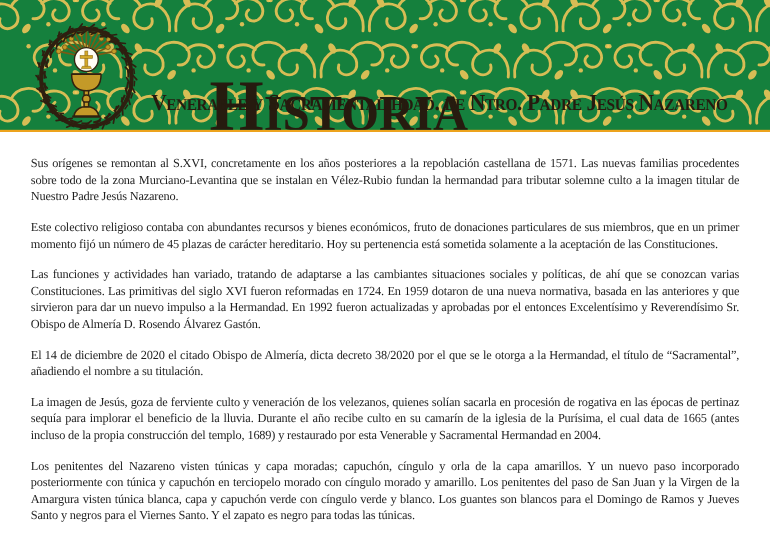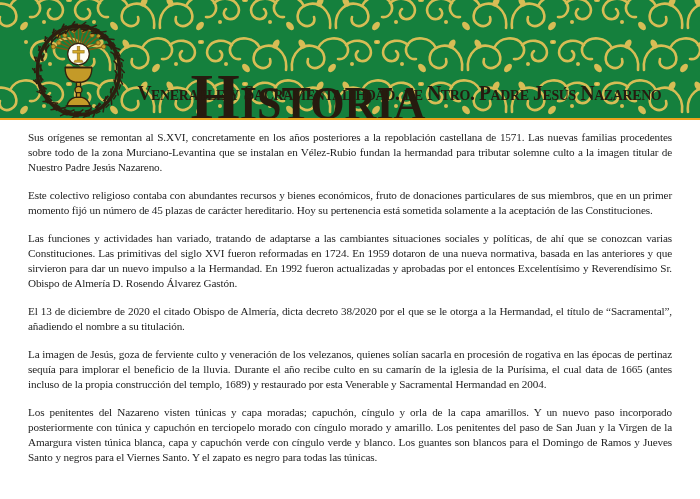--- a/index.html
+++ b/index.html
@@ -45,21 +45,21 @@
     transform-origin:center;
     white-space:nowrap;
   }
   
   .content{
     position:absolute;left:0;top:120px;width:700px;
     padding:10px 28px 0 28px;
     box-sizing:border-box;
   }
   .content p{
-    margin:0 0 13px 0;
+    margin:12px 0 13px 0;
     font-size:11.2px;
     line-height:15px;
     letter-spacing:-0.15px;
     text-align:justify;
     color:#1E1E1E;
   }
 </style>
 </head>
 <body>
 
@@ -190,18 +190,18 @@
     </svg>
 
     <h1 class="title">Historia</h1>
     <div class="subtitle">Venerable y Sacramental hdad. de Ntro. Padre Jesús Nazareno</div>
   </header>
 
   <main class="content">
     <p>Sus orígenes se remontan al S.XVI, concretamente en los años posteriores a la repoblación castellana de 1571. Las nuevas familias procedentes sobre todo de la zona Murciano-Levantina que se instalan en Vélez-Rubio fundan la hermandad para tributar solemne culto a la imagen titular de Nuestro Padre Jesús Nazareno.</p>
     <p>Este colectivo religioso contaba con abundantes recursos y bienes económicos, fruto de donaciones particulares de sus miembros, que en un primer momento fijó un número de 45 plazas de carácter hereditario. Hoy su pertenencia está sometida solamente a la aceptación de las Constituciones.</p>
     <p>Las funciones y actividades han variado, tratando de adaptarse a las cambiantes situaciones sociales y políticas, de ahí que se conozcan varias Constituciones. Las primitivas del siglo XVI fueron reformadas en 1724. En 1959 dotaron de una nueva normativa, basada en las anteriores y que sirvieron para dar un nuevo impulso a la Hermandad. En 1992 fueron actualizadas y aprobadas por el entonces Excelentísimo y Reverendísimo Sr. Obispo de Almería D. Rosendo Álvarez Gastón.</p>
-    <p>El 13 de diciembre de 2020 el citado Obispo de Almería, dicta decreto 38/2020 por el que se le otorga a la Hermandad, el título de “Sacramental”, añadiendo el nombre a su titulación.</p>
+    <p>El 14 de diciembre de 2020 el citado Obispo de Almería, dicta decreto 38/2020 por el que se le otorga a la Hermandad, el título de “Sacramental”, añadiendo el nombre a su titulación.</p>
     <p>La imagen de Jesús, goza de ferviente culto y veneración de los velezanos, quienes solían sacarla en procesión de rogativa en las épocas de pertinaz sequía para implorar el beneficio de la lluvia. Durante el año recibe culto en su camarín de la iglesia de la Purísima, el cual data de 1665 (antes incluso de la propia construcción del templo, 1689) y restaurado por esta Venerable y Sacramental Hermandad en 2004.</p>
     <p>Los penitentes del Nazareno visten túnicas y capa moradas; capuchón, cíngulo y orla de la capa amarillos. Y un nuevo paso incorporado posteriormente con túnica y capuchón en terciopelo morado con cíngulo morado y amarillo. Los penitentes del paso de San Juan y la Virgen de la Amargura visten túnica blanca, capa y capuchón verde con cíngulo verde y blanco. Los guantes son blancos para el Domingo de Ramos y Jueves Santo y negros para el Viernes Santo. Y el zapato es negro para todas las túnicas.</p>
   </main>
 
 </div>
 
 </body></html>

